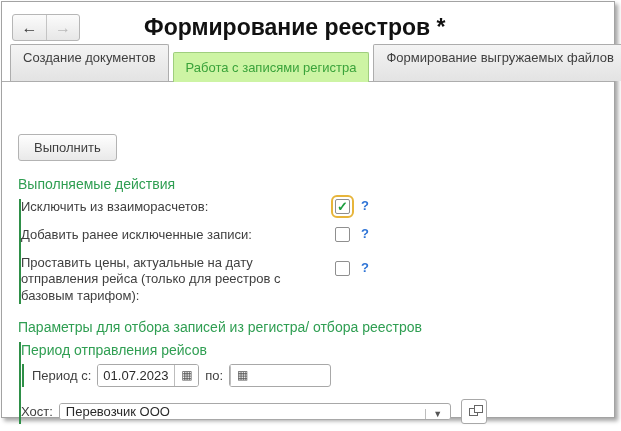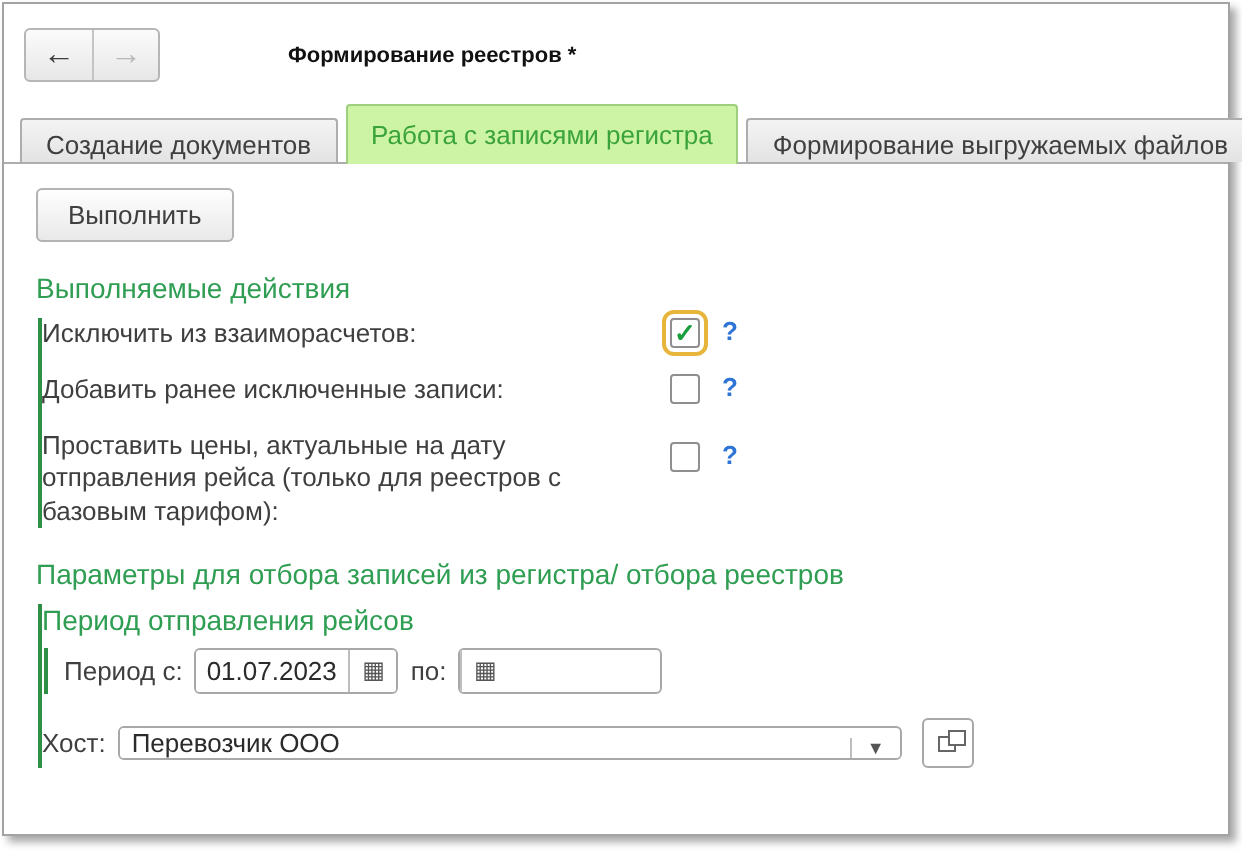--- a/index.html
+++ b/index.html
@@ -11,31 +11,31 @@
   body{width:621px;height:431px;position:relative;overflow:hidden;}
   .window{position:absolute;top:1px;left:1px;width:614px;height:417px;background:#fff;
     border:1px solid #a3a3a3;box-shadow:3px 3px 4px rgba(0,0,0,.35);}
   
   .topbar{display:flex;align-items:center;padding:12px 10px 0 10px;}
   .nav-group{display:inline-flex;border:1px solid #b6b6b6;border-radius:3px;overflow:hidden;
     background:linear-gradient(#fbfbfb,#e7e7e7);}
   .nav-btn{width:33px;height:25px;display:flex;align-items:center;justify-content:center;
     font-size:16px;font-weight:bold;color:#3c3c3c;cursor:pointer;background:transparent;border:none;}
   .nav-btn.fwd{border-left:1px solid #c4c4c4;color:#b9b9b9;}
-  .page-title{font-size:11px;font-weight:bold;color:#111;margin-left:64px;white-space:nowrap;}
+  .page-title{font-size:23px;font-weight:bold;color:#111;margin-left:64px;white-space:nowrap;}
   
   .tabs{display:flex;align-items:flex-end;margin-top:12px;padding-left:8px;
     border-bottom:1px solid #adadad;height:29px;}
   .tab{border:1px solid #adadad;border-bottom:none;border-radius:2px 2px 0 0;margin-right:4px;
-    background:linear-gradient(#f4f4f4,#e3e3e3);padding:0 12px;height:22px;line-height:25px;
+    background:linear-gradient(#f4f4f4,#e3e3e3);padding:0 12px;height:37px;line-height:25px;
     font-size:13px;color:#3f3f3f;white-space:nowrap;cursor:pointer;}
   .tab.active{background:var(--tab-active-bg);color:var(--tab-active-text);
     border-color:#9fce7e;height:30px;line-height:29px;margin-bottom:-1px;position:relative;z-index:2;}
   
-  .content{padding:12px 16px 0 16px;}
+  .content{padding:12px 16px 0 16px;margin-top:40px;}
   .btn-execute{padding:5px 15px;font-size:13px;color:#3f3f3f;cursor:pointer;
     background:linear-gradient(#fefefe,#e9e9e9);border:1px solid #b3b3b3;border-radius:3px;}
   .group-title{color:var(--accent);font-size:14px;margin:15px 0 7px 0;}
   .group-body{border-left:2px solid var(--accent-bar);padding-left:0;margin-left:1px;}
   .chk-row{position:relative;margin-bottom:11px;min-height:17px;}
   .chk-label{font-size:13px;color:#3f3f3f;max-width:308px;display:block;line-height:1.25;}
   .chk-box{position:absolute;left:314px;top:0;width:15px;height:15px;border:1px solid #8f8f8f;
     border-radius:2px;background:#fff;cursor:pointer;text-align:center;line-height:14px;
     font-size:13px;color:var(--check);font-weight:bold;}
   .chk-box.on::after{content:"✓";}

